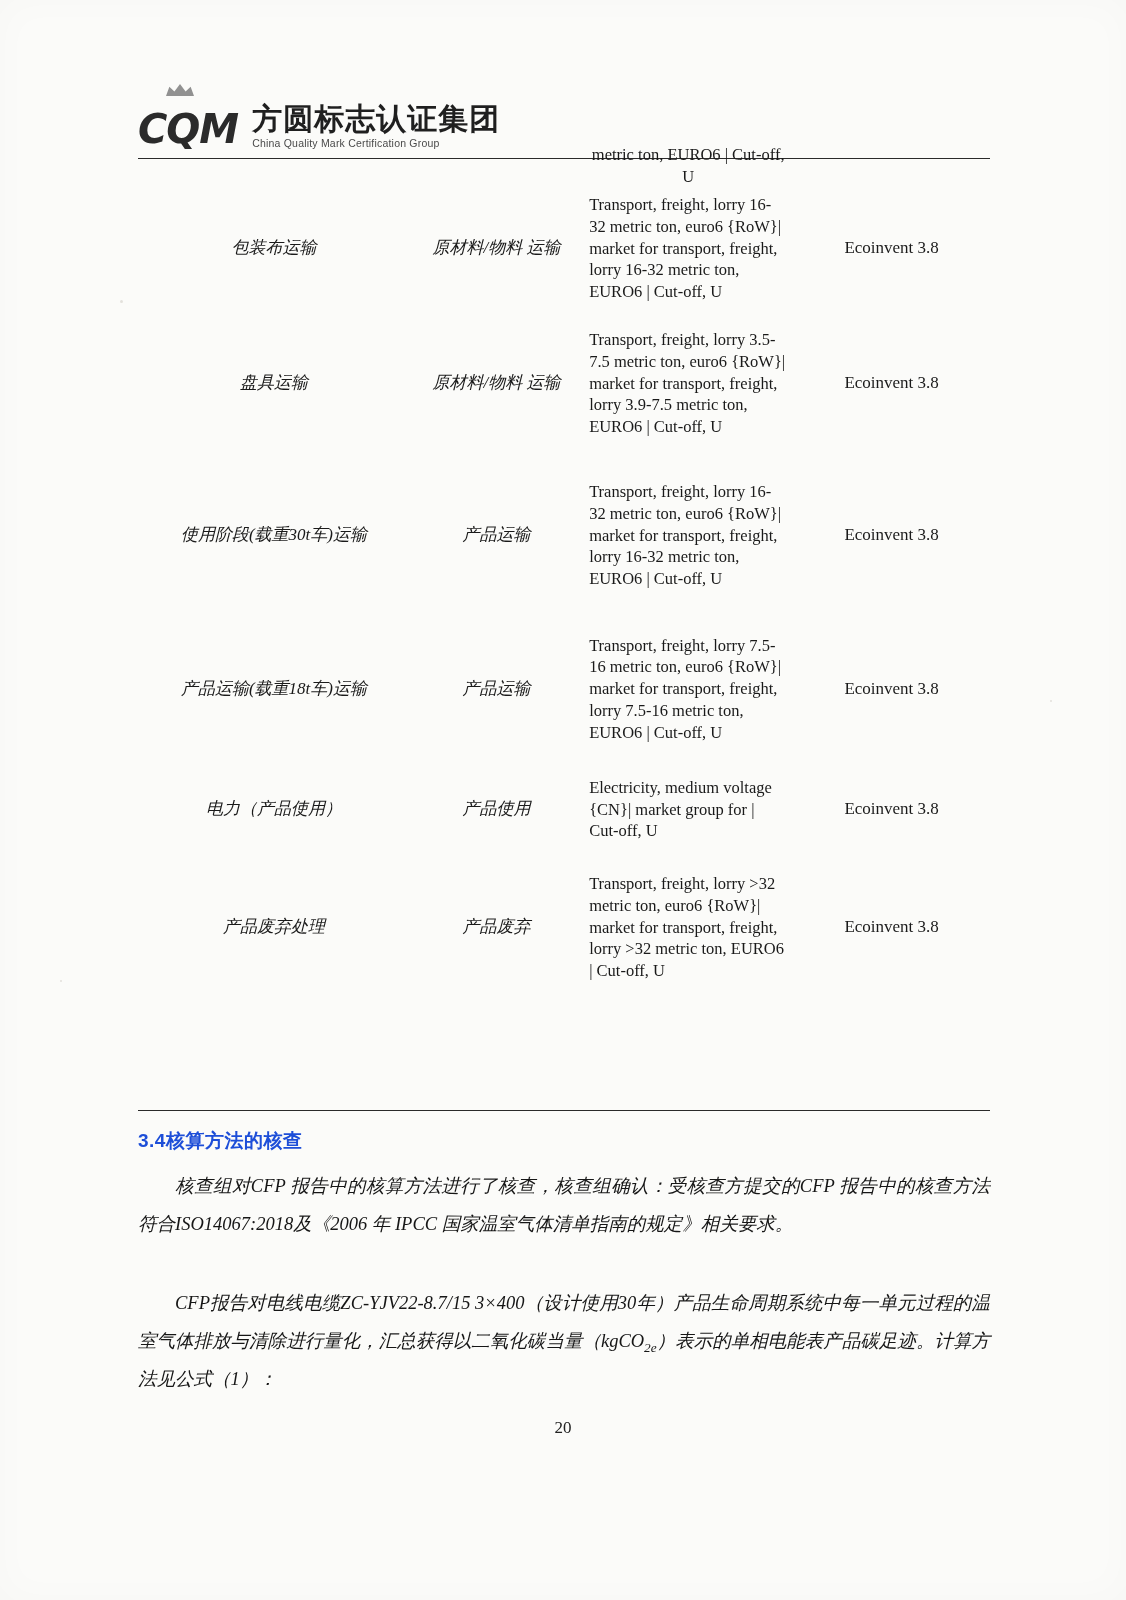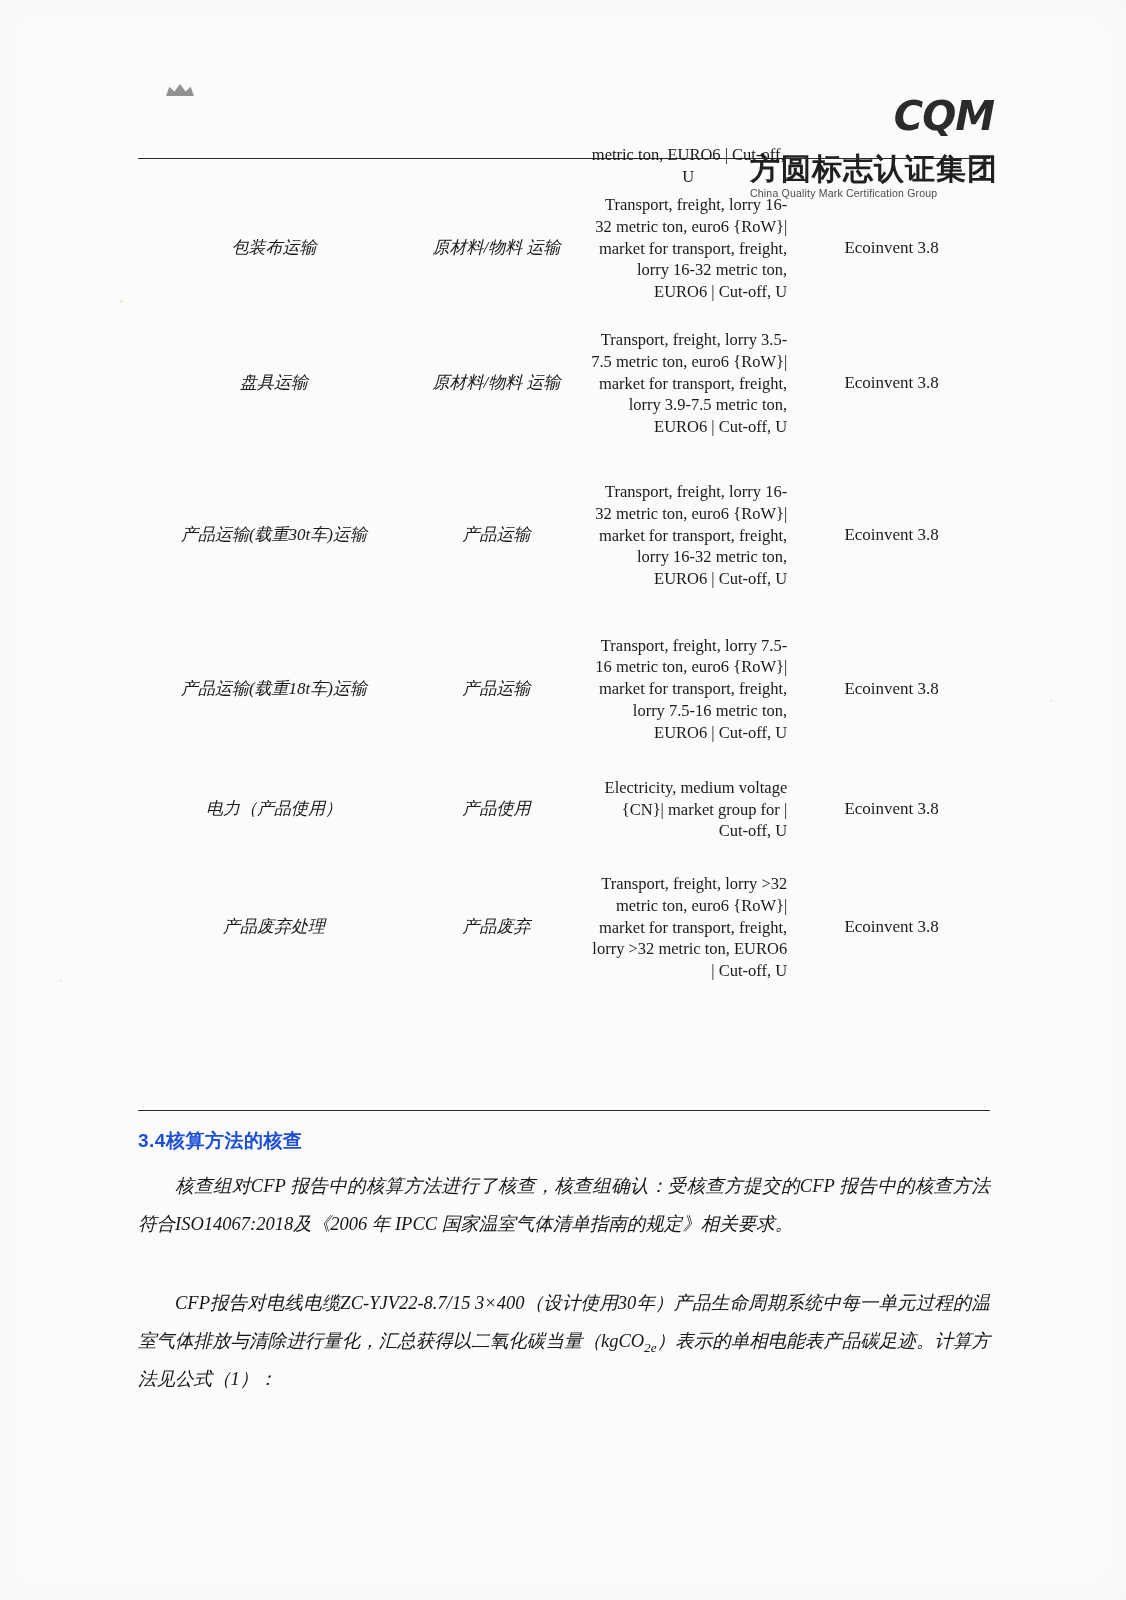--- a/index.html
+++ b/index.html
@@ -30,21 +30,20 @@
     position: absolute;
     left: 138px;
     top: 96px;
     width: 860px;
     height: 60px;
   }
   .logo-wrap {
     display: flex;
     align-items: flex-end;
     gap: 10px;
-    flex-direction: column;
   }
   .logo-cqm {
     font-family: "DejaVu Sans", sans-serif;
     font-weight: bold;
     font-style: italic;
     font-size: 40px;
     letter-spacing: -1px;
     color: #2b2b2b;
     line-height: 1;
     position: relative;
@@ -110,21 +109,21 @@
     font-size: 17px;
   }
   td.c-stage {
     width: 170px;
     text-align: center;
     font-style: italic;
     font-size: 17px;
   }
   td.c-dataset {
     width: 206px;
-    text-align: right;
+    text-align: left;
     padding-left: 10px;
     font-size: 16.5px;
   }
   td.c-source {
     width: 192px;
     text-align: center;
     font-size: 17px;
   }
   tr.r-cont td.c-dataset { padding-top: 0; }
 
@@ -212,21 +211,21 @@
       </tr>
 
       <tr style="height:152px;">
         <td class="c-name">盘具运输</td>
         <td class="c-stage">原材料/物料 运输</td>
         <td class="c-dataset">Transport, freight, lorry 3.5-7.5 metric ton, euro6 {RoW}| market for transport, freight, lorry 3.9-7.5 metric ton, EURO6 | Cut-off, U</td>
         <td class="c-source">Ecoinvent 3.8</td>
       </tr>
 
       <tr style="height:152px;">
-        <td class="c-name">产品运输(载重30t车)运输</td>
+        <td class="c-name">使用阶段(载重30t车)运输</td>
         <td class="c-stage">产品运输</td>
         <td class="c-dataset">Transport, freight, lorry 16-32 metric ton, euro6 {RoW}| market for transport, freight, lorry 16-32 metric ton, EURO6 | Cut-off, U</td>
         <td class="c-source">Ecoinvent 3.8</td>
       </tr>
 
       <tr style="height:155px;">
         <td class="c-name">产品运输(载重18t车)运输</td>
         <td class="c-stage">产品运输</td>
         <td class="c-dataset">Transport, freight, lorry 7.5-16 metric ton, euro6 {RoW}| market for transport, freight, lorry 7.5-16 metric ton, EURO6 | Cut-off, U</td>
         <td class="c-source">Ecoinvent 3.8</td>
@@ -253,13 +252,14 @@
   <div class="sec-head">3.4核算方法的核查</div>
 
   <div class="para p1">
     <span class="indent"></span><span>核查组对CFP 报告中的核算方法进行了核查，核查组确认：受核查方提交的CFP 报告中的核查方法符合ISO14067:2018及《2006 年 IPCC 国家温室气体清单指南的规定》相关要求。</span>
   </div>
 
   <div class="para p2">
     <span class="indent"></span><span>CFP报告对电线电缆ZC-YJV22-8.7/15 3×400（设计使用30年）产品生命周期系统中每一单元过程的温室气体排放与清除进行量化，汇总获得以二氧化碳当量（kgCO</span><sub>2e</sub><span>）表示的单相电能表产品碳足迹。计算方法见公式（1）：</span>
   </div>
 
+  <div class="pagenum">20</div>
 </div>
 
 </body></html>

